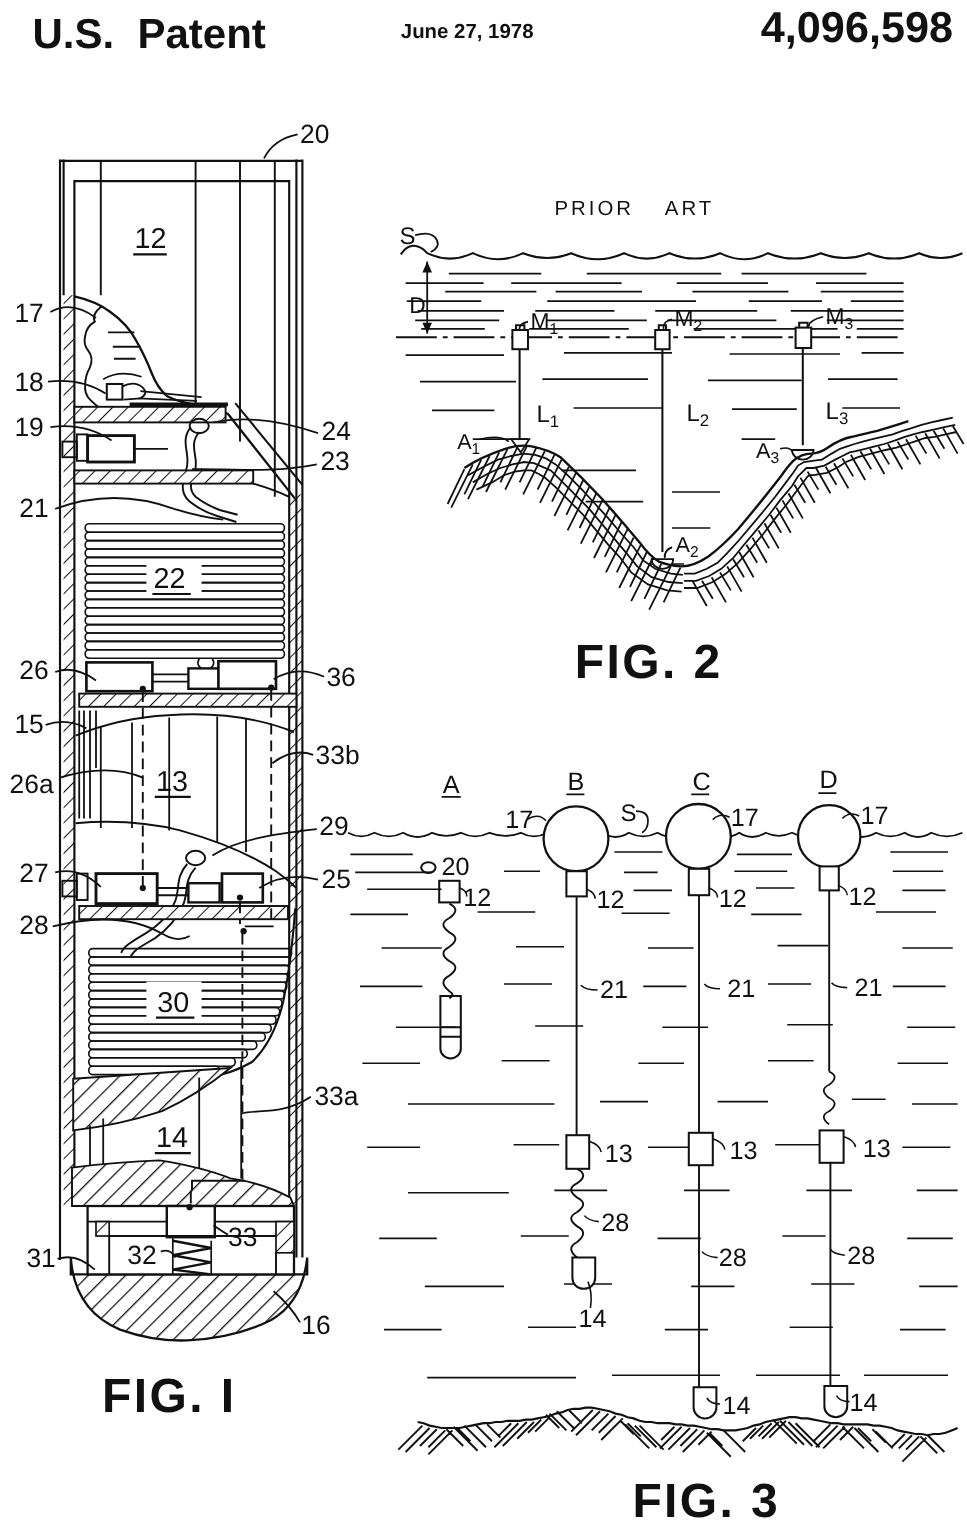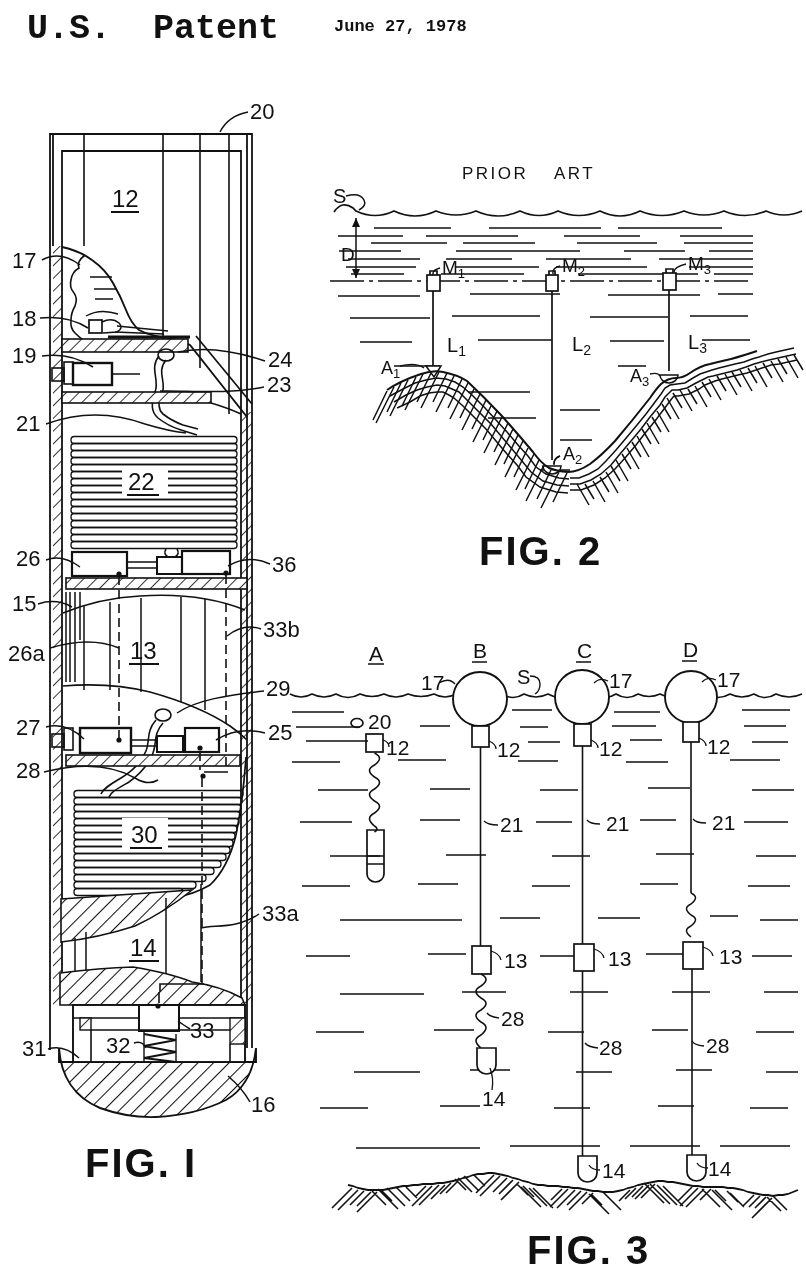--- a/index.html
+++ b/index.html
@@ -1,26 +1,27 @@
 <!DOCTYPE html>
 <html><head>
 <meta charset="utf-8">
 <style>
   html,body{margin:0;padding:0;background:#ffffff;}
   #page{position:relative;width:806px;height:1280px;background:#fff;overflow:hidden;
         font-family:"Liberation Sans",sans-serif;}
-  .hdr{position:absolute;font-family:Liberation Mono, monospace;font-weight:bold;color:#111;}
+  .hdr{position:absolute;font-family:Liberation Sans, sans-serif;font-weight:bold;color:#111;}
   svg{position:absolute;left:0;top:0;}
   text{fill:#111;}
 </style>
 </head>
 <body>
 <div id="page">
   <div class="hdr" style="left:27px;top:9px;font-size:35px;">U.S.&nbsp; Patent</div>
   <div class="hdr" style="left:334px;top:17px;font-size:17px;">June 27, 1978</div>
+  <div class="hdr" style="left:634px;top:2px;font-size:36px;">4,096,598</div>
 
 <svg width="806" height="1280" viewBox="0 0 806 1280">
 <defs>
   <pattern id="h1" width="9" height="9" patternUnits="userSpaceOnUse" patternTransform="rotate(-45)">
     <rect width="9" height="9" fill="#fff"></rect>
     <line x1="0" y1="0" x2="9" y2="0" stroke="#111" stroke-width="1.7"></line>
   </pattern>
   <pattern id="h2" width="11" height="11" patternUnits="userSpaceOnUse" patternTransform="rotate(45)">
     <rect width="11" height="11" fill="#fff"></rect>
     <line x1="0" y1="0" x2="11" y2="0" stroke="#111" stroke-width="1.7"></line>

